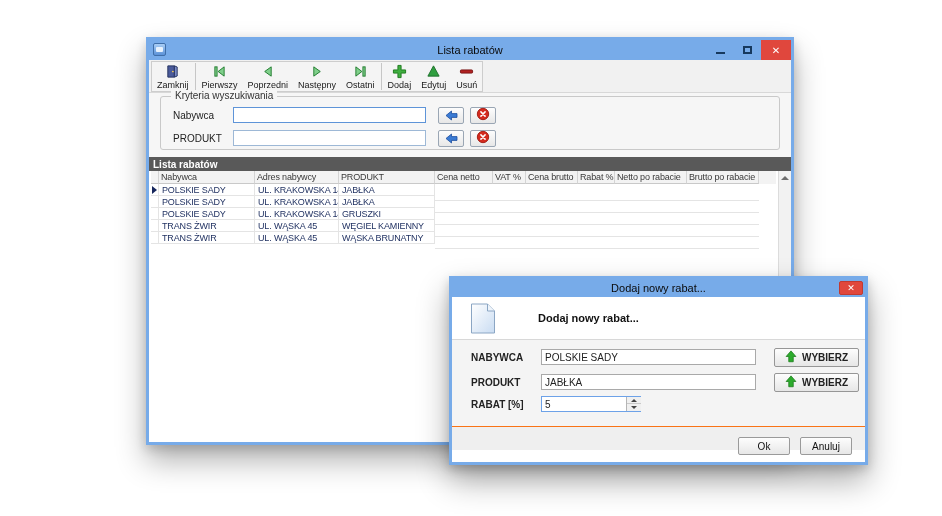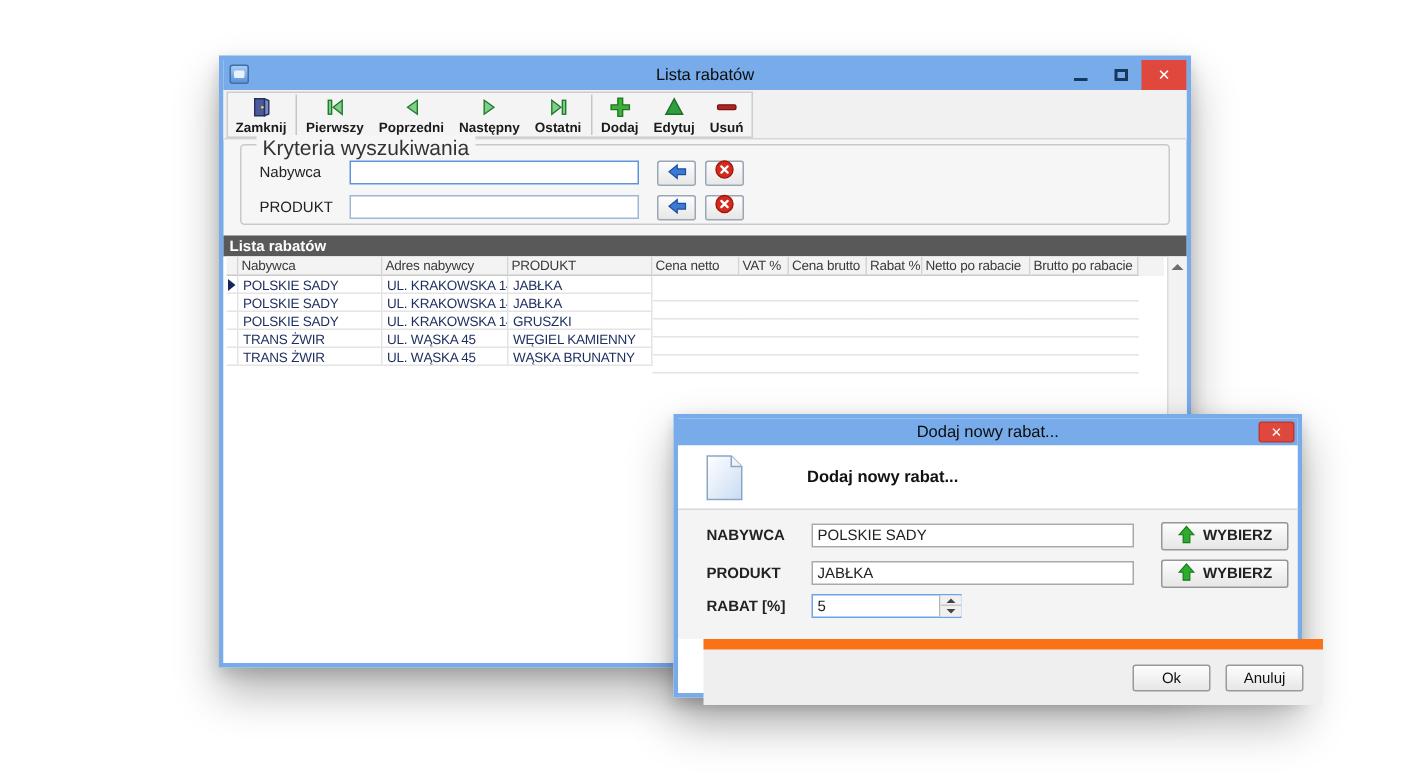--- a/index.html
+++ b/index.html
@@ -22,30 +22,30 @@
   .wc-min i{width:9px;height:2px;background:#17395e;display:block;margin-top:6px;}
   .wc-max i{width:9px;height:8px;border:2px solid #17395e;display:block;}
   .wc-close{width:30px;background:#e0473d;color:#fff;font-size:10px;font-weight:bold;}
 
   
   .toolbar{position:absolute;left:0;top:20px;width:642px;height:33px;background:#f1f1f1;
     border-bottom:1px solid #d8d8d8;}
   .tb-group{position:absolute;left:2px;top:1px;height:31px;border:1px solid #cdcdcd;background:#f4f4f4;
     display:flex;align-items:stretch;}
   .tb-btn{display:flex;flex-direction:column;align-items:center;justify-content:center;
-    padding:1px 5px;gap:1px;cursor:default;font-weight:bold;}
+    padding:1px 5px;gap:1px;cursor:default;}
   .tb-btn .tb-label{font-size:9px;color:#1a1a1a;white-space:nowrap;}
   .tb-ico{height:15px;display:flex;align-items:center;justify-content:center;}
   .tb-sep{width:1px;background:#c6c6c6;margin:1px 1px;}
 
   
   .criteria{position:absolute;left:11px;top:56px;width:620px;height:54px;
     border:1px solid #c9c9c9;border-radius:3px;}
   .criteria-legend{position:absolute;left:10px;top:-7px;background:#f6f6f6;padding:0 4px;
-    font-size:14px;color:#333;}
+    font-size:10px;color:#333;}
   .f-label{position:absolute;left:12px;font-size:10px;color:#222;}
   .text-input{position:absolute;left:72px;width:193px;height:16px;background:#fff;
     font-size:10px;padding:0 3px;font-family:inherit;color:#1c2d5e;outline:none;}
   .inp-focus{border:1px solid #5e94d8;}
   .inp-norm{border:1px solid #9db8d6;}
   .sq-btn{position:absolute;width:26px;height:17px;border:1px solid #9aa6b4;border-radius:2px;
     background:linear-gradient(#fdfdfd,#e7e7e7);display:flex;align-items:center;justify-content:center;}
   .search-btn{position:absolute;left:348px;top:10px;width:95px;height:31px;border:1px solid #ababab;
     border-radius:2px;background:linear-gradient(#fdfdfd,#e9e9e9);display:flex;align-items:center;
     justify-content:center;gap:4px;font-size:10px;color:#111;}
@@ -100,22 +100,22 @@
     padding:0 3px;font-family:inherit;color:#222;outline:none;background:transparent;}
   .spin-btns{position:absolute;right:0;top:0;width:14px;height:14px;border-left:1px solid #b5b5b5;}
   .spin-up,.spin-down{position:absolute;left:0;width:14px;height:7px;background:#f0f0f0;
     display:flex;align-items:center;justify-content:center;}
   .spin-up{top:0;border-bottom:1px solid #c9c9c9;}
   .spin-down{bottom:0;}
   .sp-tri-up{width:0;height:0;border-bottom:3px solid #444;border-left:3px solid transparent;
     border-right:3px solid transparent;display:block;}
   .sp-tri-down{width:0;height:0;border-top:3px solid #444;border-left:3px solid transparent;
     border-right:3px solid transparent;display:block;}
-  .d-footer{position:absolute;left:0;top:147px;width:413px;height:44px;background:#efefef;
-    border-top:7px solid #f97316;margin-left:17px;}
+  .d-footer{position:absolute;left:0;top:147px;width:413px;height:24px;background:#efefef;
+    border-top:1px solid #f97316;}
   .d-btn{position:absolute;top:10px;width:52px;height:18px;border:1px solid #9a9a9a;border-radius:2px;
     background:linear-gradient(#fdfdfd,#e7e7e7);font-size:10px;color:#111;
     display:flex;align-items:center;justify-content:center;}
 </style>
 </head>
 <body>
 
 <div class="stage">
 
   <div class="window">

